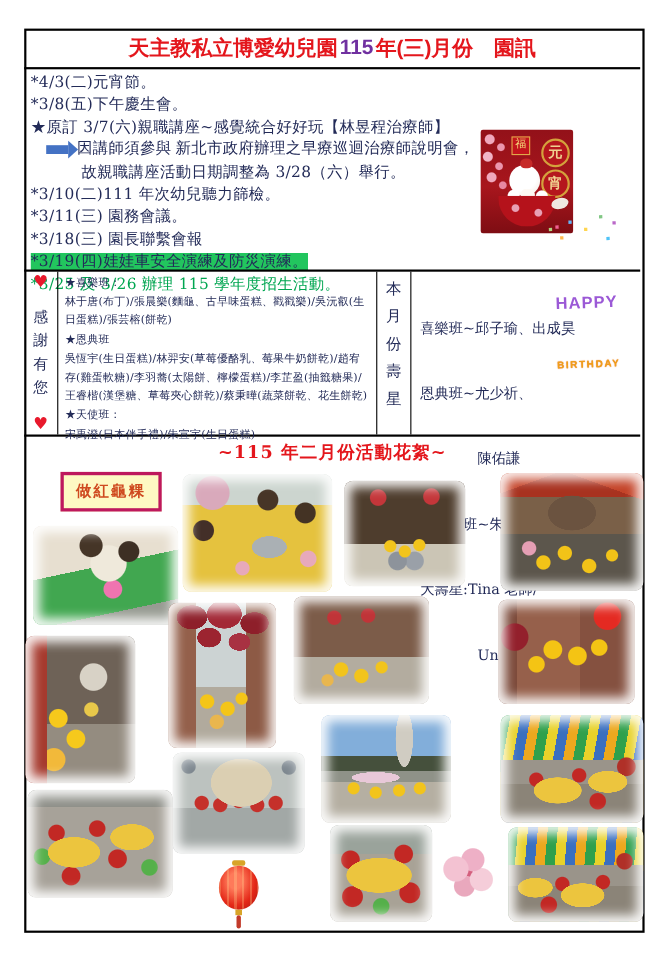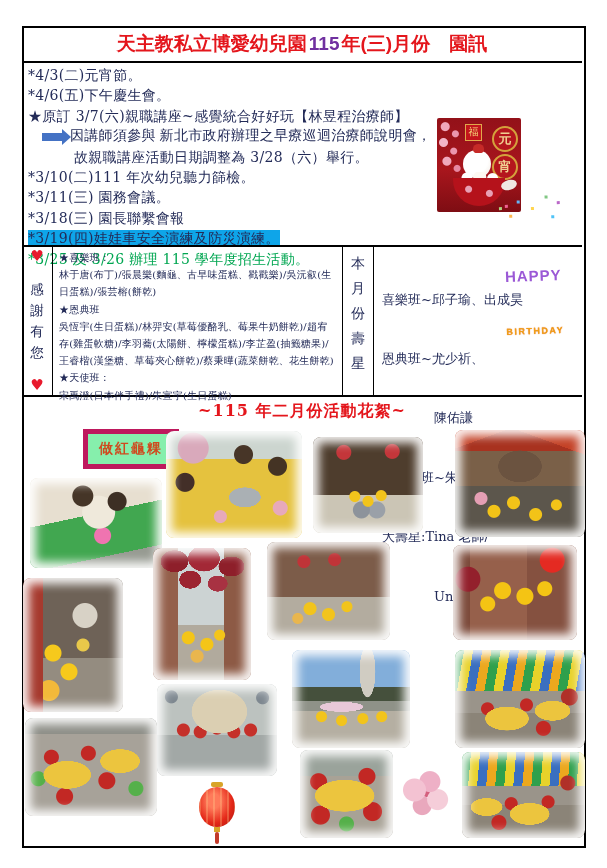--- a/index.html
+++ b/index.html
@@ -14,21 +14,21 @@
             font-family:"Liberation Sans",sans-serif;font-weight:bold;font-size:19px;color:#e4161c;}
   .title-year{color:#7030a0;padding:0 2px;}
 
   
   .events{position:absolute;left:28px;top:65px;width:420px;font-size:14px;line-height:20.4px;
           letter-spacing:.3px;}
   .ev{white-space:nowrap;}
   .ev-indent1{padding-left:12px;font-family:Liberation Serif, serif;}
   .ev-indent2{padding-left:46px;}
   .ev-green{color:#00a651;}
-  .hl{background:#0ea5e9;}
+  .hl{background:#22c55e;}
   .arrow-icon{display:inline-block;position:relative;width:20px;height:8px;background:#4472c4;
               margin:0 8px 1px 2px;vertical-align:middle;}
   .arrow-icon::after{content:"";position:absolute;right:-9px;top:-4px;border-left:9px solid #4472c4;
               border-top:8px solid transparent;border-bottom:8px solid transparent;}
 
   
   .yx{position:absolute;left:437px;top:118px;width:84px;height:94px;overflow:hidden;border-radius:2px;
       background:linear-gradient(180deg,#931119 0%,#a8161d 55%,#7e0d13 100%);}
   .yx-blossom{position:absolute;left:-2px;top:0;width:34px;height:72px;background:
       radial-gradient(circle at 30% 12%,#f0a8bc 0 4px,transparent 5px),
@@ -78,23 +78,23 @@
   .hb-top{color:#9b59d6;font-weight:bold;font-size:15px;letter-spacing:1px;line-height:13px;}
   .hb-bot{font-size:9px;font-weight:bold;color:#f0a018;letter-spacing:1.5px;
       text-shadow:0 0 1px #e06010;}
   .confetti{position:absolute;left:14px;top:-6px;width:3px;height:3px;background:#f06292;
       box-shadow:12px -4px 0 #64b5f6,26px 3px 0 #ffd54f,40px -8px 0 #81c784,52px -2px 0 #ba68c8,
                  4px 10px 0 #ffb74d,46px 12px 0 #4fc3f7,-6px 2px 0 #aed581;}
 
   
   .act-header{position:absolute;left:22px;top:401px;width:560px;text-align:center;color:#e4161c;
       font-weight:bold;font-size:16px;letter-spacing:1px;}
-  .label-box{position:absolute;left:55px;top:429px;width:86px;height:30px;border:5px solid #be185d;
+  .label-box{position:absolute;left:55px;top:429px;width:86px;height:30px;border:3px solid #be185d;
       display:flex;align-items:center;justify-content:center;color:#cf4a1f;font-weight:bold;
-      font-size:14px;letter-spacing:2px;background:#86efac;margin-left:28px;}
+      font-size:14px;letter-spacing:2px;background:#fef9c3;}
 
   
   .ph{position:absolute;border-radius:8px;box-shadow:inset 0 0 10px 6px rgba(255,255,255,.92);}
   .phA{left:30px;top:478px;width:132px;height:90px;background:
       radial-gradient(circle at 40% 20%,#453527 0 10px,transparent 11px),
       radial-gradient(circle at 66% 26%,#3d2f24 0 9px,transparent 10px),
       radial-gradient(circle at 52% 38%,#efe9db 0 16px,transparent 17px),
       radial-gradient(circle at 55% 64%,#ef74b0 0 8px,transparent 9px),
       linear-gradient(168deg,#e7dfd0 0 42%,#41a750 42% 80%,#979b92 80%);}
   .phB{left:166px;top:431px;width:136px;height:107px;background:
@@ -243,21 +243,21 @@
   <div class="pageframe"></div>
 
   <div class="titlebar">
     <span>天主教私立博愛幼兒園 </span>
     <span class="title-year">115</span>
     <span> 年(三)月份　園訊</span>
   </div>
 
   <div class="events">
     <div class="ev">*4/3(二)元宵節。</div>
-    <div class="ev">*4/6(五)下午慶生會。</div>
+    <div class="ev">*3/8(五)下午慶生會。</div>
     <div class="ev">★原訂 3/7(六)親職講座~感覺統合好好玩【林昱程治療師】</div>
     <div class="ev ev-indent1">
       <span class="arrow-icon"></span><span>因講師須參與 新北市政府辦理之早療巡迴治療師說明會，</span>
     </div>
     <div class="ev ev-indent2">故親職講座活動日期調整為 3/28（六）舉行。</div>
     <div class="ev">*3/10(二)111 年次幼兒聽力篩檢。</div>
     <div class="ev">*3/11(三) 園務會議。</div>
     <div class="ev">*3/18(三) 園長聯繫會報</div>
     <div class="ev">
       <span class="hl">*3/19(四)娃娃車安全演練及防災演練。</span>

